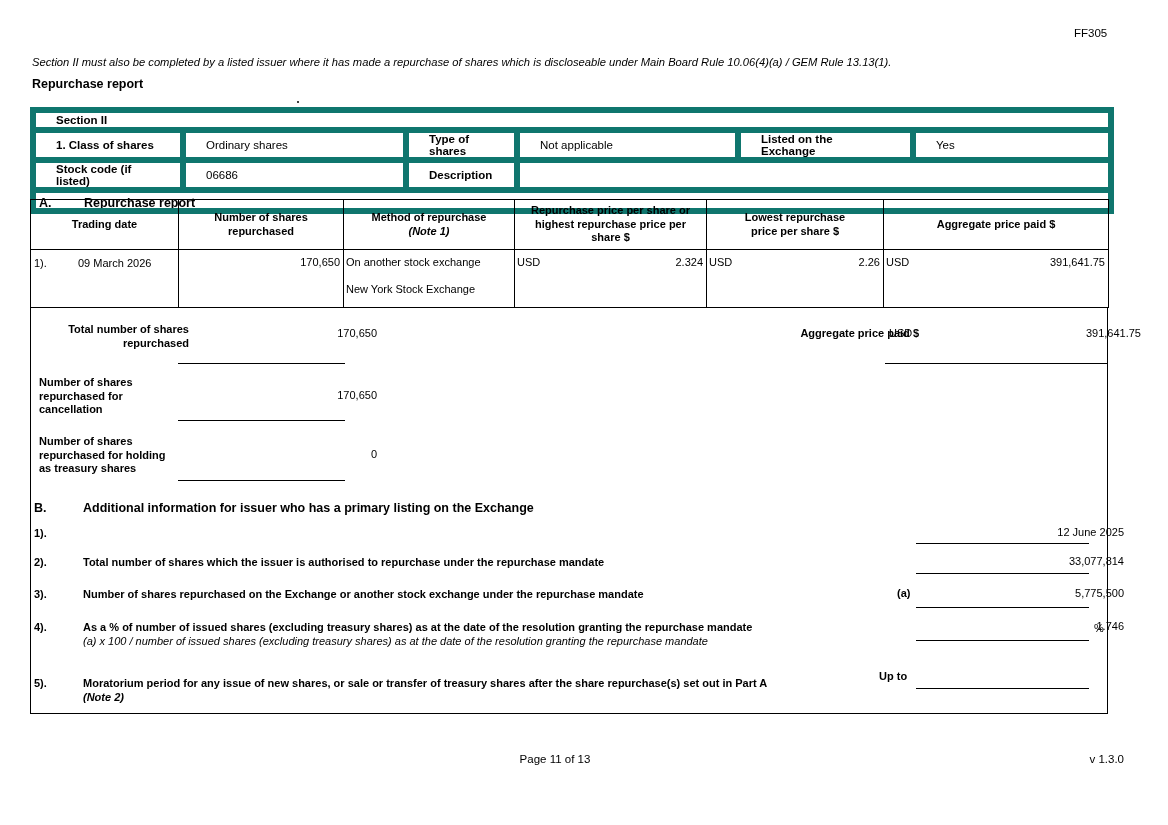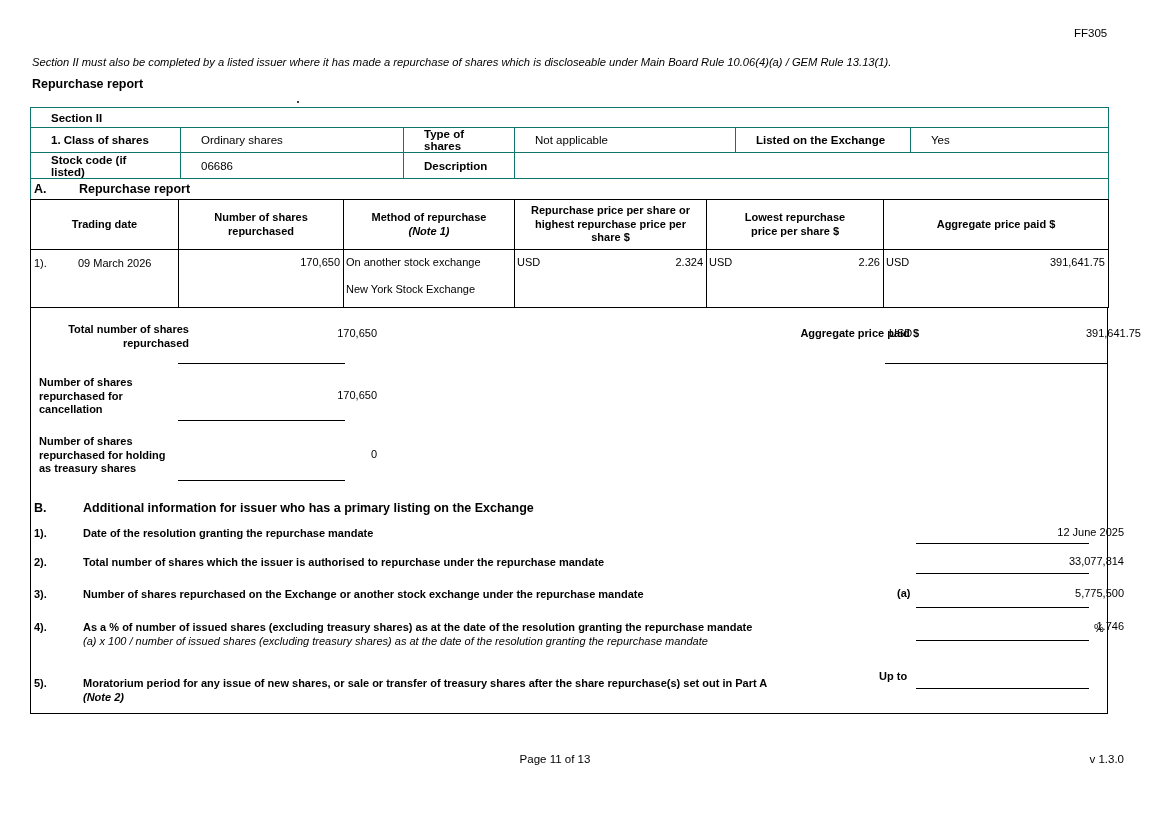--- a/index.html
+++ b/index.html
@@ -14,21 +14,21 @@
   .pre { white-space:pre-line; }
   .nw { white-space:nowrap; }
   .fs11 { font-size:11px; line-height:13.5px; }
   .fs115 { font-size:11.5px; line-height:14px; }
   .fs125 { font-size:12.5px; line-height:15px; }
   .tr { text-align:right;margin-left:36px; }
   .tc { text-align:center; }
 
   table { border-collapse:collapse; table-layout:fixed; position:absolute; left:30px; }
   .t1 { top:107px; width:1078px; }
-  .t1 td { border:1px solid #0f766e; font-size:11.5px; padding:0 20px; vertical-align:middle; overflow:hidden; }
+  .t1 td { border:6px solid #0f766e; font-size:11.5px; padding:0 20px; vertical-align:middle; overflow:hidden; }
   .t2 { top:199px; width:1078px; }
   .t2 th { border:1px solid #000; font-size:11px; line-height:13.5px; font-weight:bold; text-align:center; vertical-align:middle; padding:0 6px; }
   .t2 td { border:1px solid #000; font-size:11px; line-height:13.5px; vertical-align:top; padding:6px 3px 0 2px; overflow:hidden; }
   .cellnum { position:relative; }
   .fl { float:left; }
   .fr { float:right;margin-left:34px; }
 
   .box3 {
     position:absolute; left:30px; top:307px; width:1078px; height:407px;
     border-left:1px solid #000; border-right:1px solid #000; border-bottom:1px solid #000;
@@ -163,21 +163,20 @@
     <div class="abs fs11 b pre" style="left:8px; top:128px; width:160px;">Number of shares
 repurchased for holding
 as treasury shares</div>
     <div class="abs fs11 tr" style="left:150px; top:141px; width:160px;">0</div>
     <div class="ul" style="left:147px; top:173px; width:167px;"></div>
 
     <div class="abs b fs125" style="left:3px; top:194px;">B.</div>
     <div class="abs b fs125 nw" style="left:52px; top:194px;">Additional information for issuer who has a primary listing on the Exchange</div>
 
     <div class="abs fs11 b" style="left:3px; top:220px;">1).</div>
-    <div class="abs fs11 b nw" style="left:52px; top:220px;">Date of the resolution granting the repurchase mandate</div>
     <div class="abs fs11 tr" style="left:760px; top:219px; width:297px;">12 June 2025</div>
     <div class="ul" style="left:885px; top:236px; width:173px;"></div>
 
     <div class="abs fs11 b" style="left:3px; top:249px;">2).</div>
     <div class="abs fs11 b nw" style="left:52px; top:249px;">Total number of shares which the issuer is authorised to repurchase under the repurchase mandate</div>
     <div class="abs fs11 tr" style="left:760px; top:248px; width:297px;">33,077,814</div>
     <div class="ul" style="left:885px; top:266px; width:173px;"></div>
 
     <div class="abs fs11 b" style="left:3px; top:281px;">3).</div>
     <div class="abs fs11 b nw" style="left:52px; top:281px;">Number of shares repurchased on the Exchange or another stock exchange under the repurchase mandate</div>

